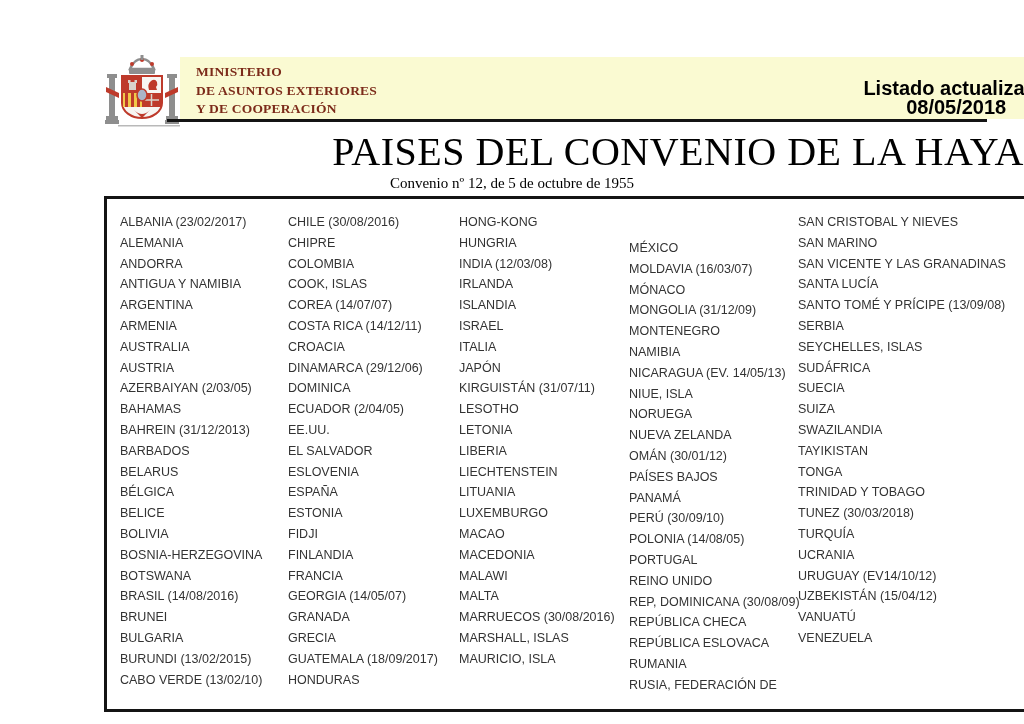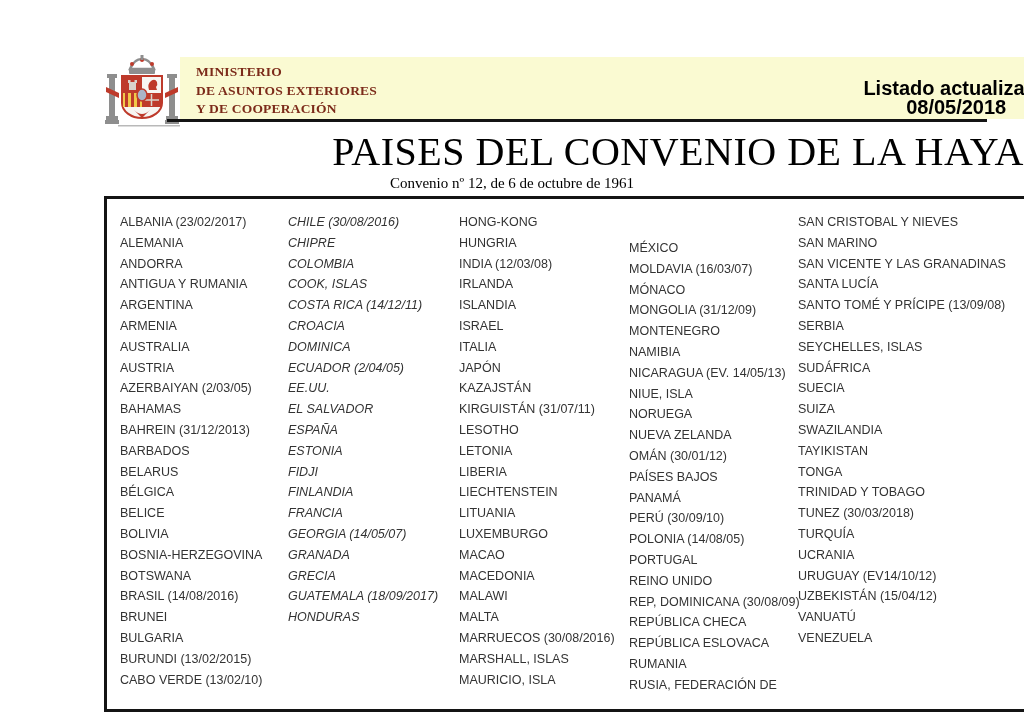--- a/index.html
+++ b/index.html
@@ -66,21 +66,21 @@
   
   .country-table{
     position:absolute;left:104px;top:196px;width:994px;height:516px;
     border:3px solid var(--border-black);
     background:#fff;
     display:flex;
     padding:13px 0 0 13px;
   }
   .col{flex:0 0 auto;}
   .col:nth-child(1){width:168px;}
-  .col:nth-child(2){width:171px;font-style:italic;}
+  .col:nth-child(2){width:171px;}
   .col:nth-child(3){width:170px;}
   .col:nth-child(4){width:169px;margin-top:26px;}
   .col:nth-child(5){flex:1 1 auto;}
   .country{
     font-size:12.5px;
     line-height:20.8px;
     color:var(--text-dark);
     white-space:nowrap;
   }
 </style>
@@ -145,28 +145,28 @@
       <div>Y DE COOPERACIÓN</div>
     </div>
     <div class="updated-block">
       <div>Listado actualizado</div>
       <div>08/05/2018</div>
     </div>
   </div>
   <div class="header-rule"></div>
 
   <div class="doc-title">PAISES DEL CONVENIO DE LA HAYA</div>
-  <div class="doc-subtitle">Convenio nº 12, de 6 de octubre de 1961</div>
+  <div class="doc-subtitle">Convenio nº 12, de 5 de octubre de 1955</div>
 
   <div class="country-table" id="columns">
       <div class="col">
         <div class="country">ALBANIA (23/02/2017)</div>
         <div class="country">ALEMANIA</div>
         <div class="country">ANDORRA</div>
-        <div class="country">ANTIGUA Y RUMANIA</div>
+        <div class="country">ANTIGUA Y NAMIBIA</div>
         <div class="country">ARGENTINA</div>
         <div class="country">ARMENIA</div>
         <div class="country">AUSTRALIA</div>
         <div class="country">AUSTRIA</div>
         <div class="country">AZERBAIYAN (2/03/05)</div>
         <div class="country">BAHAMAS</div>
         <div class="country">BAHREIN (31/12/2013)</div>
         <div class="country">BARBADOS</div>
         <div class="country">BELARUS</div>
         <div class="country">BÉLGICA</div>
@@ -178,47 +178,49 @@
         <div class="country">BRUNEI</div>
         <div class="country">BULGARIA</div>
         <div class="country">BURUNDI (13/02/2015)</div>
         <div class="country">CABO VERDE (13/02/10)</div>
       </div>
       <div class="col">
         <div class="country">CHILE (30/08/2016)</div>
         <div class="country">CHIPRE</div>
         <div class="country">COLOMBIA</div>
         <div class="country">COOK, ISLAS</div>
+        <div class="country">COREA (14/07/07)</div>
         <div class="country">COSTA RICA (14/12/11)</div>
         <div class="country">CROACIA</div>
+        <div class="country">DINAMARCA (29/12/06)</div>
         <div class="country">DOMINICA</div>
         <div class="country">ECUADOR (2/04/05)</div>
         <div class="country">EE.UU.</div>
         <div class="country">EL SALVADOR</div>
+        <div class="country">ESLOVENIA</div>
         <div class="country">ESPAÑA</div>
         <div class="country">ESTONIA</div>
         <div class="country">FIDJI</div>
         <div class="country">FINLANDIA</div>
         <div class="country">FRANCIA</div>
         <div class="country">GEORGIA (14/05/07)</div>
         <div class="country">GRANADA</div>
         <div class="country">GRECIA</div>
         <div class="country">GUATEMALA (18/09/2017)</div>
         <div class="country">HONDURAS</div>
       </div>
       <div class="col">
         <div class="country">HONG-KONG</div>
         <div class="country">HUNGRIA</div>
         <div class="country">INDIA (12/03/08)</div>
         <div class="country">IRLANDA</div>
         <div class="country">ISLANDIA</div>
         <div class="country">ISRAEL</div>
         <div class="country">ITALIA</div>
         <div class="country">JAPÓN</div>
-        <div class="country">KAZAJSTÁN</div>
         <div class="country">KIRGUISTÁN (31/07/11)</div>
         <div class="country">LESOTHO</div>
         <div class="country">LETONIA</div>
         <div class="country">LIBERIA</div>
         <div class="country">LIECHTENSTEIN</div>
         <div class="country">LITUANIA</div>
         <div class="country">LUXEMBURGO</div>
         <div class="country">MACAO</div>
         <div class="country">MACEDONIA</div>
         <div class="country">MALAWI</div>

